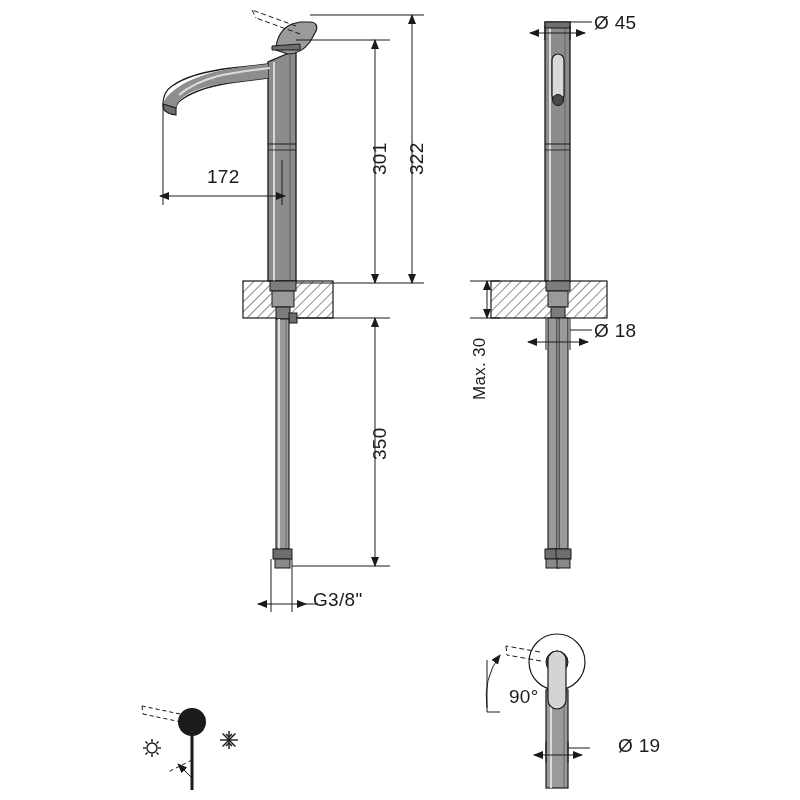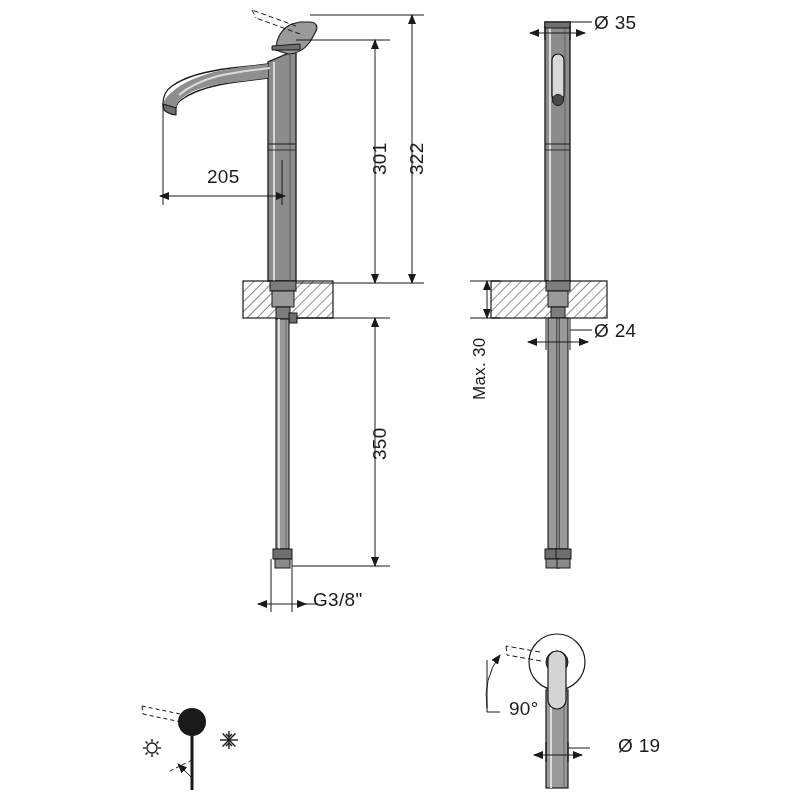--- a/index.html
+++ b/index.html
@@ -259,33 +259,33 @@
         <line x1="222.6" y1="733.6" x2="235.4" y2="746.4"></line>
         <line x1="235.4" y1="733.6" x2="222.6" y2="746.4"></line>
         <line x1="226" y1="734" x2="229" y2="737"></line>
         <line x1="232" y1="734" x2="229" y2="737"></line>
         <line x1="226" y1="746" x2="229" y2="743"></line>
         <line x1="232" y1="746" x2="229" y2="743"></line>
       </g>
     </g>
   </svg>
 
-  <div class="dim-label" style="left:207px; top:166px;">205</div>
+  <div class="dim-label" style="left:207px; top:166px;">172</div>
 
   <div class="dim-label vert" style="left:369px; top:175px;">301</div>
 
   <div class="dim-label vert" style="left:406px; top:175px;">322</div>
 
   <div class="dim-label vert" style="left:369px; top:460px;">350</div>
 
   <div class="dim-label" style="left:313px; top:589px;">G3/8"</div>
 
-  <div class="dim-label" style="left:594px; top:12px;">Ø 35</div>
-
-  <div class="dim-label" style="left:594px; top:320px;">Ø 24</div>
+  <div class="dim-label" style="left:594px; top:12px;">Ø 45</div>
+
+  <div class="dim-label" style="left:594px; top:320px;">Ø 18</div>
 
   <div class="dim-label vert small" style="left:470px; top:400px;">Max. 30</div>
 
-  <div class="dim-label" style="left:509px; top:686px;margin-top:12px;">90°</div>
+  <div class="dim-label" style="left:509px; top:686px;">90°</div>
 
   <div class="dim-label" style="left:618px; top:735px;">Ø 19</div>
 
 </div>
 
 </body></html>

